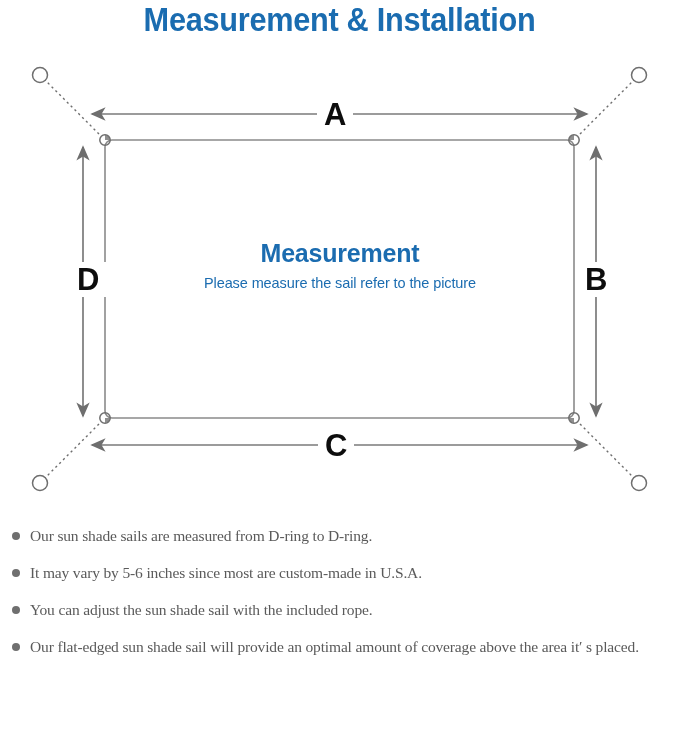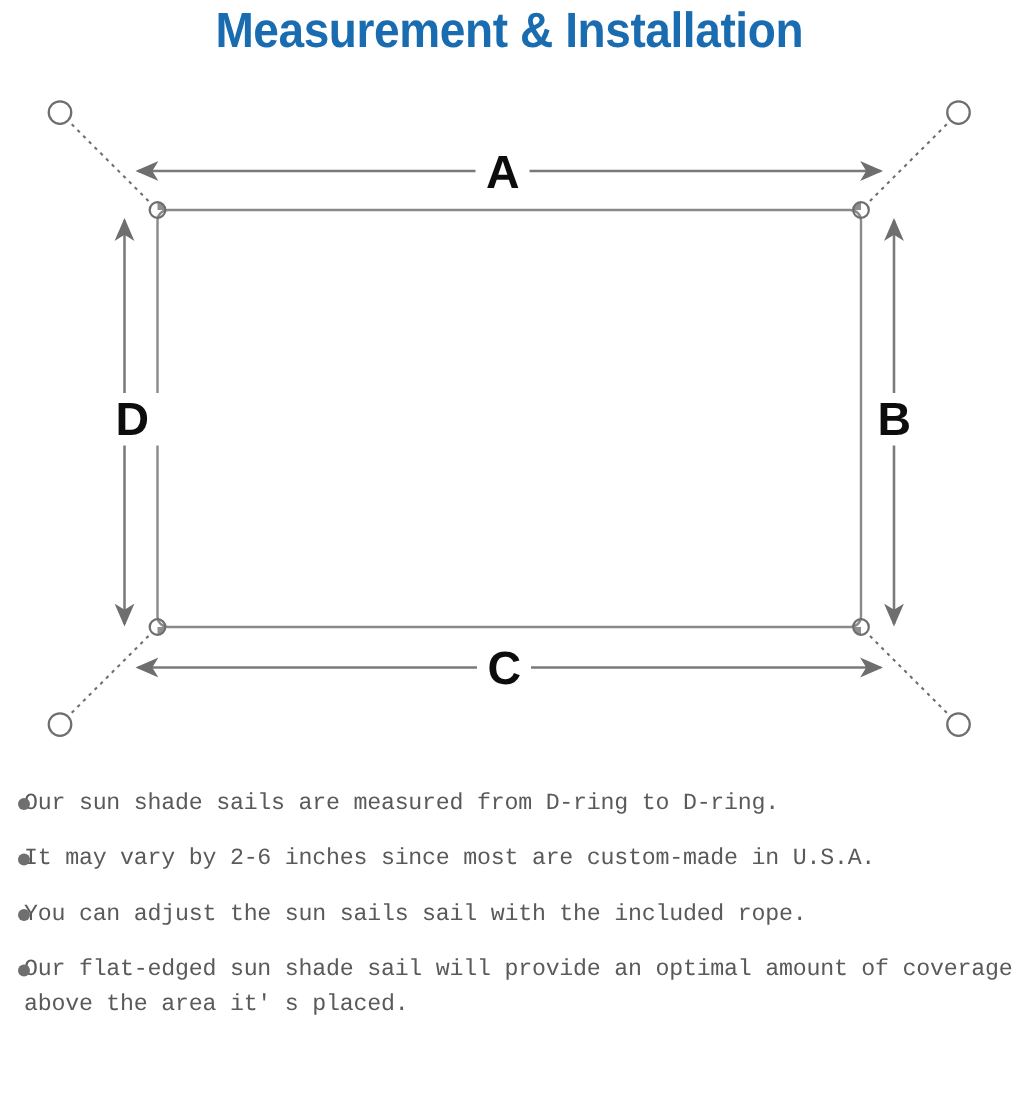--- a/index.html
+++ b/index.html
@@ -87,23 +87,23 @@
 
   
   .notes {
     position: absolute;
     left: 0px;
     top: 524px;
     width: 679px;
   }
   .note-item {
     position: relative;
-    padding-left: 16px;
+    padding-left: 30px;
     margin-bottom: 14px;
-    font-family: Liberation Mono, monospace;
+    font-family: Liberation Serif, serif;
     font-size: 15.5px;
     line-height: 23px;
     color: #5a5a5a;
     letter-spacing: -0.15px;
   }
   .note-item .bullet {
     position: absolute;
     left: 12px;
     top: 8px;
     width: 8px;
@@ -175,32 +175,36 @@
       <line x1="596" y1="222" x2="596" y2="99" marker-end="url(#arrHead)"></line>
       <line x1="596" y1="245" x2="596" y2="368" marker-end="url(#arrHead)"></line>
     </g>
   </svg>
 
   <div class="label-letter" id="label-a">A</div>
   <div class="label-letter" id="label-c">C</div>
   <div class="label-letter" id="label-d">D</div>
   <div class="label-letter" id="label-b">B</div>
 
+  <div class="sail-caption">
+    <div class="main">Measurement</div>
+    <div class="sub">Please measure the sail refer to the picture</div>
+  </div>
 </div>
 
 <div class="notes">
   <div class="note-item">
     <span class="bullet"></span>
     <span>Our sun shade sails are measured from D-ring to D-ring.</span>
   </div>
   <div class="note-item">
     <span class="bullet"></span>
-    <span>It may vary by 2-6 inches since most are custom-made in U.S.A.</span>
-  </div>
-  <div class="note-item">
-    <span class="bullet"></span>
-    <span>You can adjust the sun sails sail with the included rope.</span>
+    <span>It may vary by 5-6 inches since most are custom-made in U.S.A.</span>
+  </div>
+  <div class="note-item">
+    <span class="bullet"></span>
+    <span>You can adjust the sun shade sail with the included rope.</span>
   </div>
   <div class="note-item">
     <span class="bullet"></span>
     <span>Our flat-edged sun shade sail will provide an optimal amount of coverage above the area it′ s placed.</span>
   </div>
 </div>
 
 </body></html>

